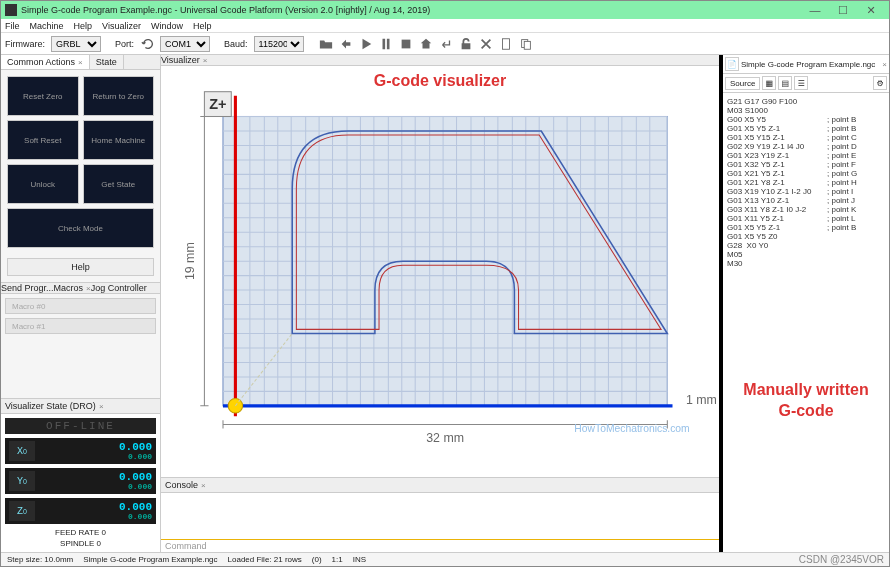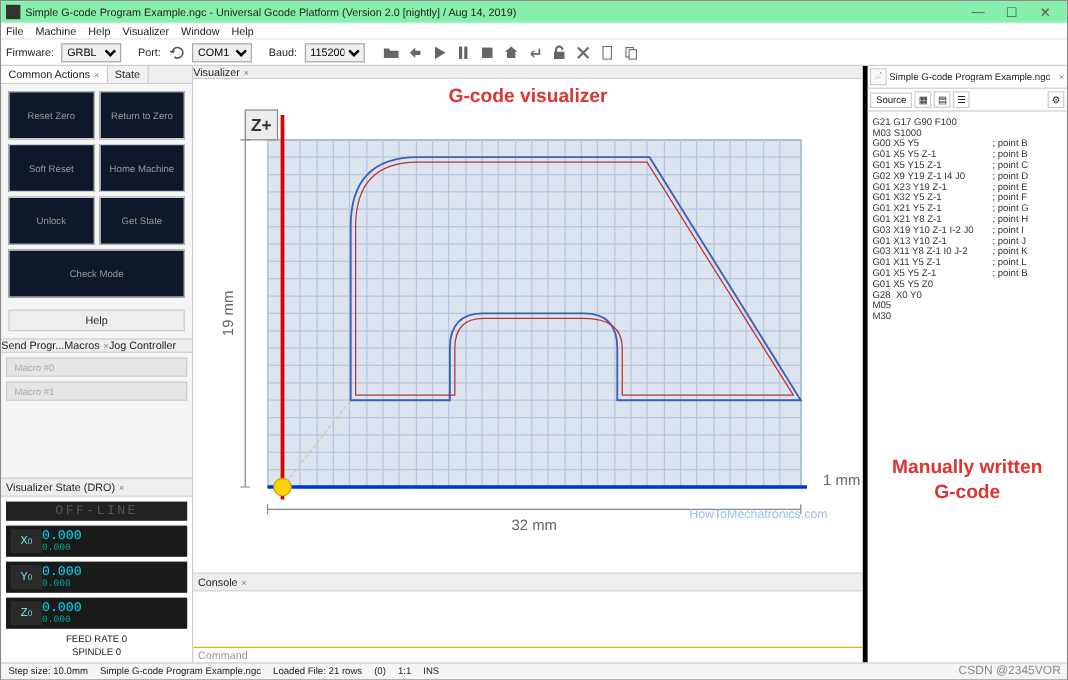--- a/index.html
+++ b/index.html
@@ -39,21 +39,21 @@
 
   .macrostrip { display:flex; border-top:1px solid #ccc; border-bottom:1px solid #ccc; margin-top:6px; background:#eee; font-size:9px; }
   .mbtn { height:16px; padding:0 6px; margin:4px; background:#e5e5e5; border:1px solid #ccc; font-size:8px; display:flex; align-items:center; color:#aaa; }
 
   .dro-header { border-top:1px solid #ccc; border-bottom:1px solid #ccc; padding:2px 4px; background:#eee; font-size:9px; margin-top:auto; }
   .dro { background:#fff; padding:4px; }
   .offline { background:#222; color:#555; text-align:center; font-size:11px; letter-spacing:2px; padding:2px 0; margin-bottom:4px; font-family: "Courier New", monospace; }
   .axisrow { display:flex; align-items:center; background:#1a1a1a; margin-bottom:4px; height:26px; padding:0 4px; }
   .axislabel { background:#2a2a2a; color:#7de; width:26px; height:20px; display:flex; align-items:center; justify-content:center; font-family:"Courier New",monospace; font-size:10px; }
   .axislabel sub { font-size:7px; }
-  .axisvals { flex:1; text-align:left; }
+  .axisvals { flex:1; text-align:right;font-weight:bold; }
   .axisval { color:#0df; font-family:"Courier New",monospace; font-size:11px; line-height:1; }
   .axisval2 { color:#0a9; font-family:"Courier New",monospace; font-size:8px; line-height:1; }
   .rates { font-size:8px; text-align:center; margin-top:2px; }
 
   
   .center { flex:1; display:flex; flex-direction:column; }
   .viz-tabs { display:flex; background:#eee; border-bottom:1px solid #ccc; font-size:9px; }
   .viz-area { flex:1; position:relative; background:#fff; }
   .viz-area svg { width:100%; height:100%; display:block; }
   .annot { position:absolute; color:#d33; font-weight:600; }

